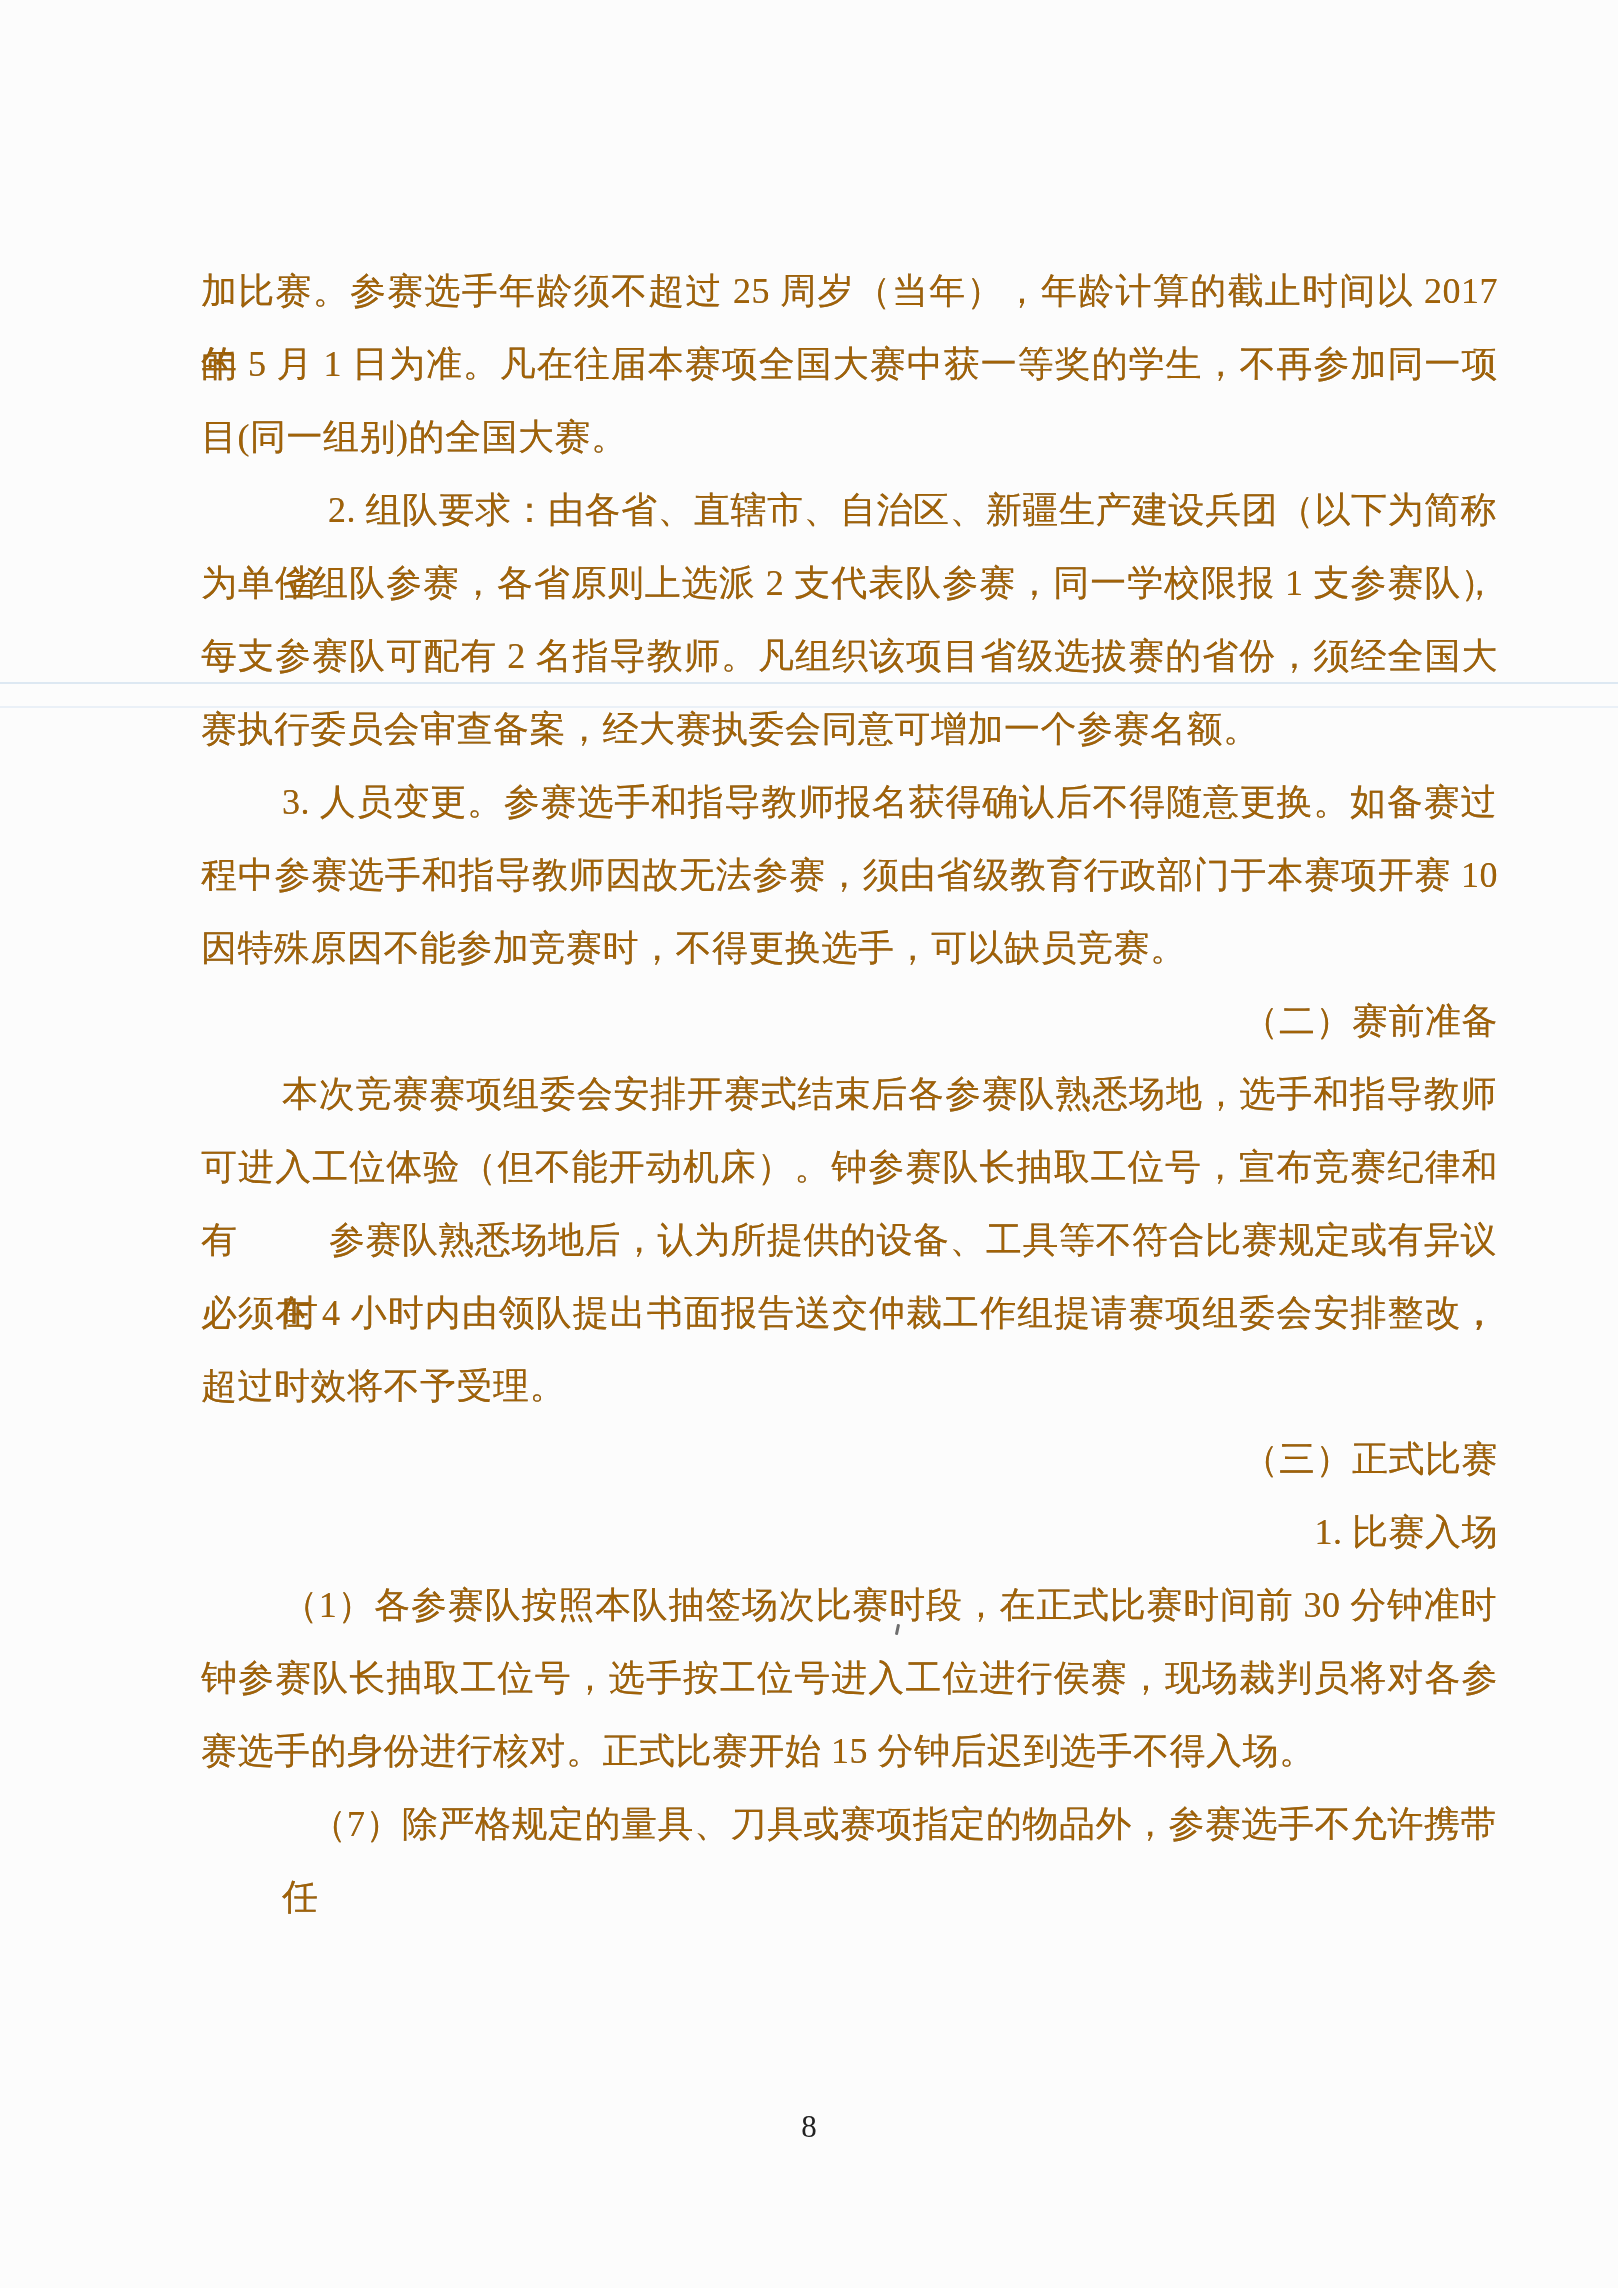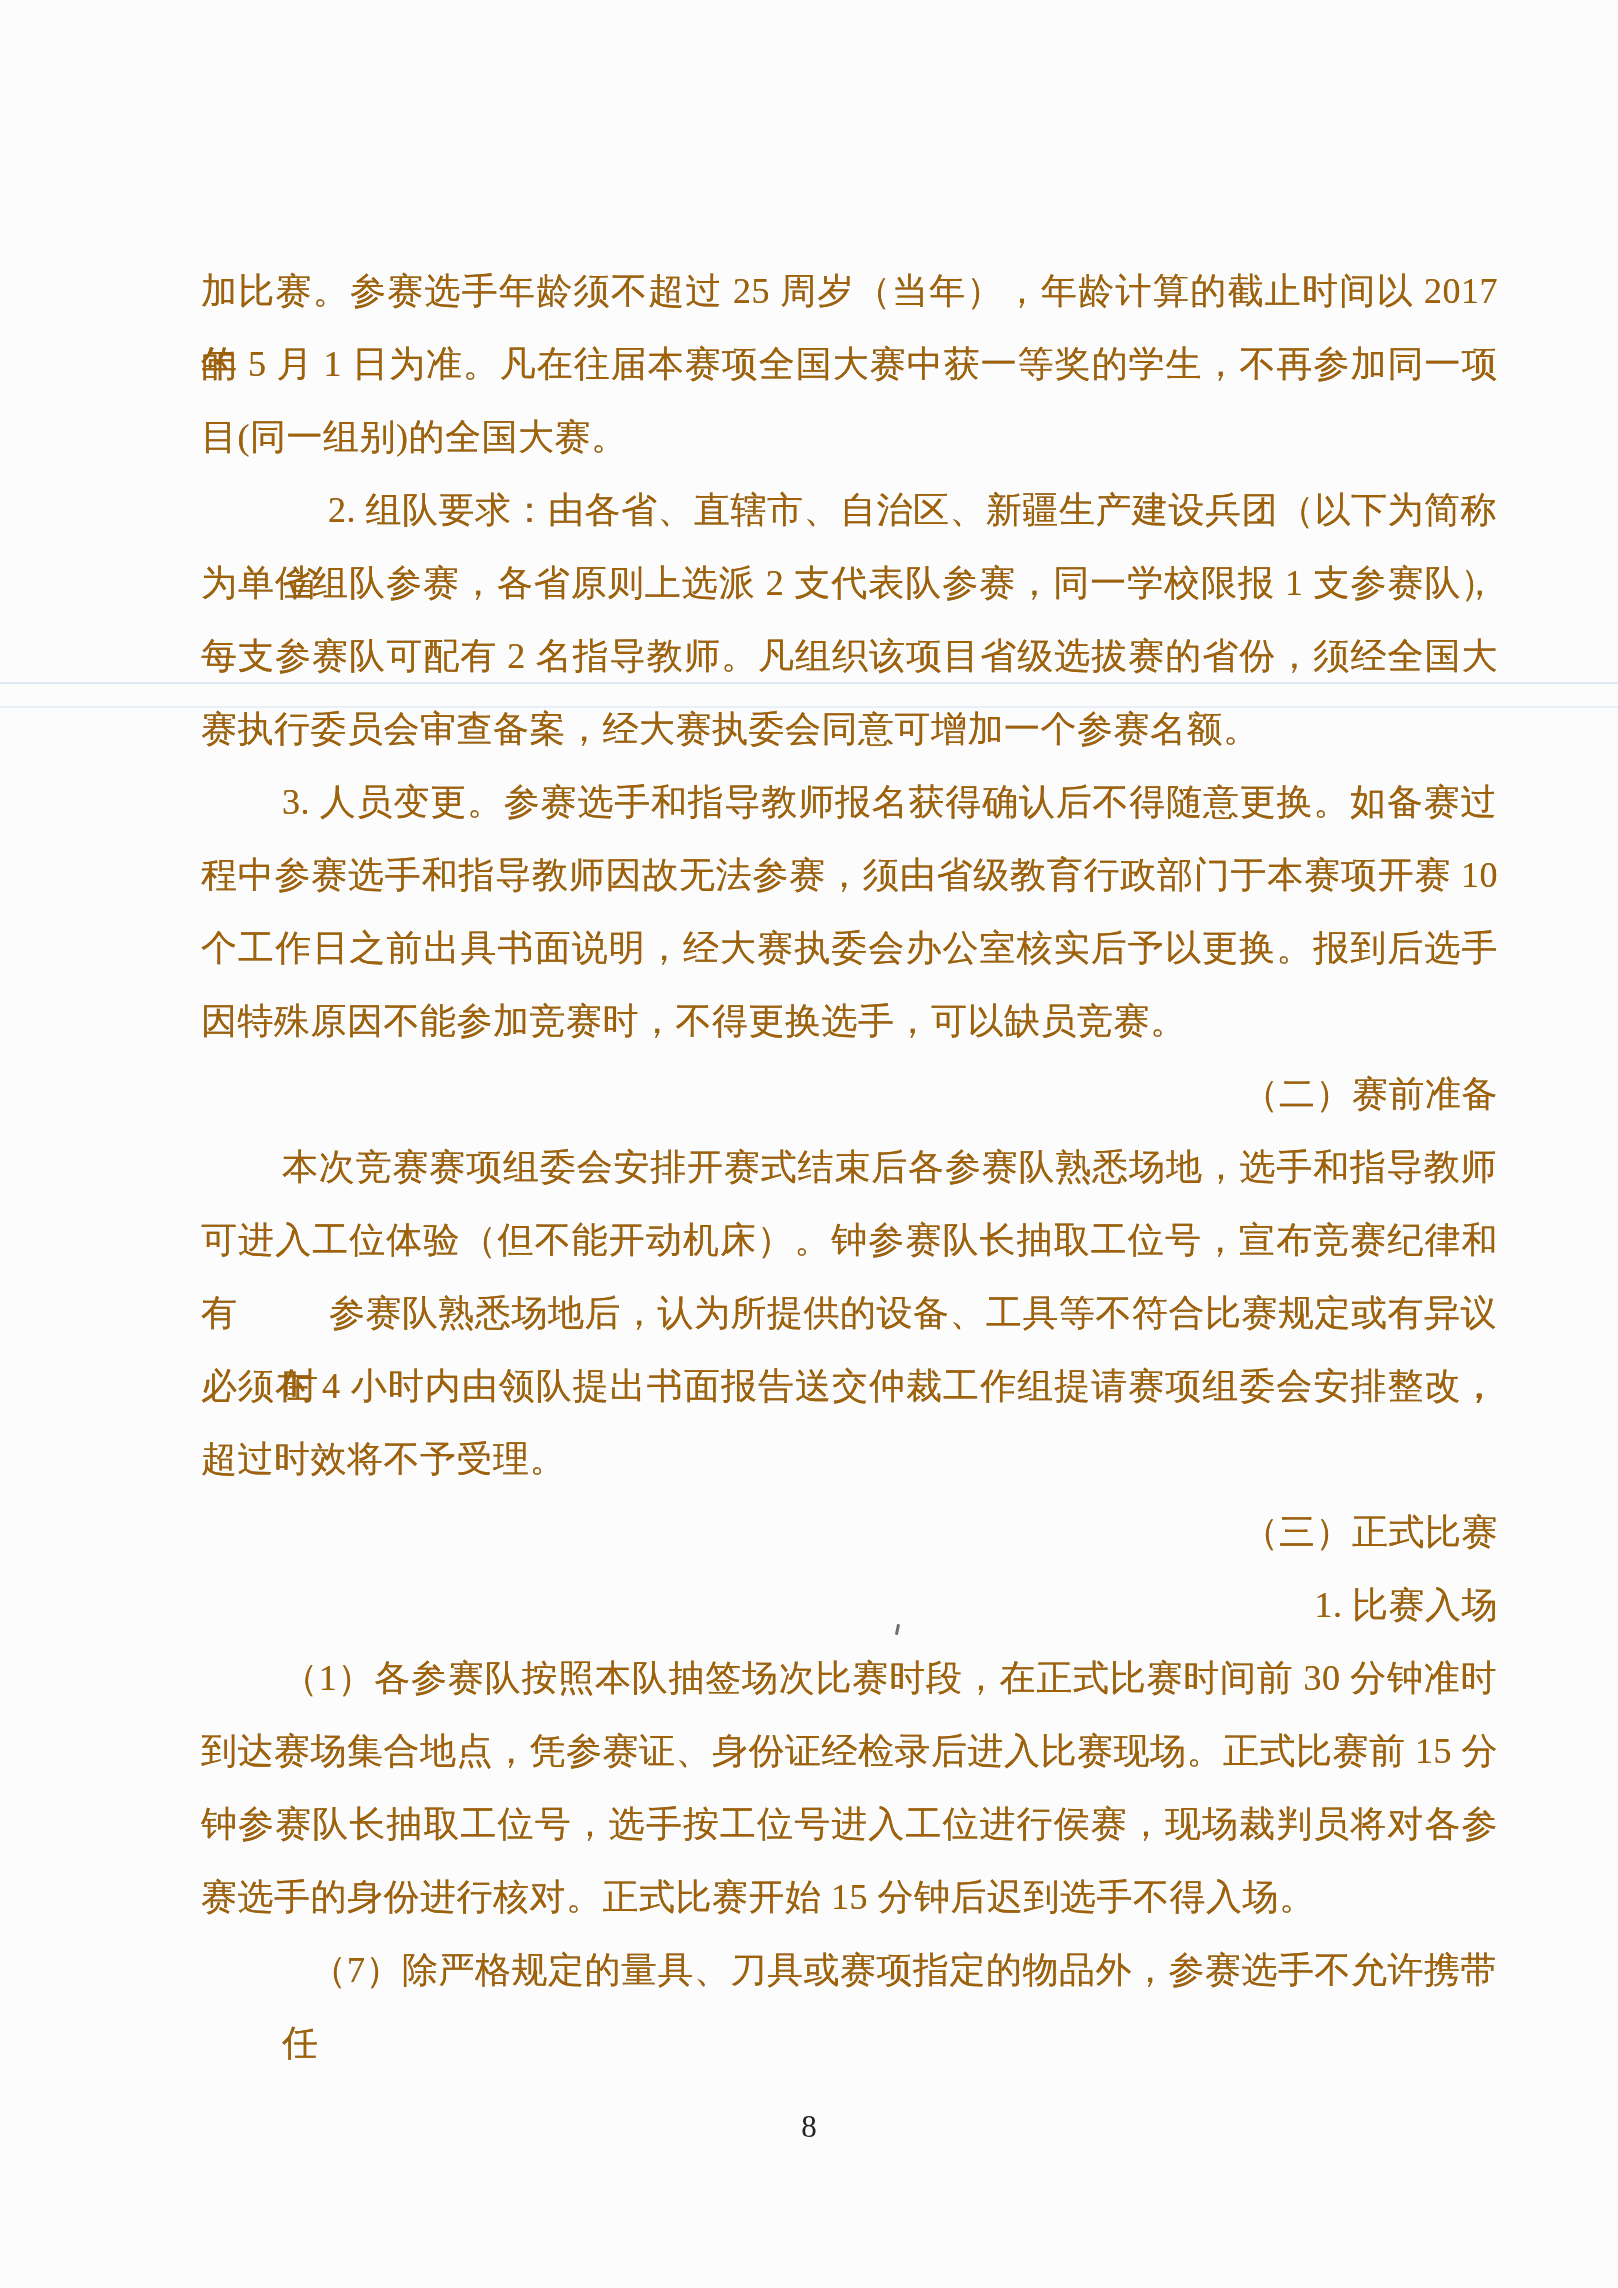--- a/index.html
+++ b/index.html
@@ -88,32 +88,30 @@
   <div class="text-body" id="text-body">
       <div class="line justify">加比赛。参赛选手年龄须不超过 25 周岁（当年），年龄计算的截止时间以 2017 年</div>
       <div class="line justify">的 5 月 1 日为准。凡在往届本赛项全国大赛中获一等奖的学生，不再参加同一项</div>
       <div class="line">目(同一组别)的全国大赛。</div>
       <div class="line indent justify">2. 组队要求：由各省、直辖市、自治区、新疆生产建设兵团（以下为简称省）</div>
       <div class="line justify">为单位组队参赛，各省原则上选派 2 支代表队参赛，同一学校限报 1 支参赛队，</div>
       <div class="line justify">每支参赛队可配有 2 名指导教师。凡组织该项目省级选拔赛的省份，须经全国大</div>
       <div class="line">赛执行委员会审查备案，经大赛执委会同意可增加一个参赛名额。</div>
       <div class="line indent justify">3. 人员变更。参赛选手和指导教师报名获得确认后不得随意更换。如备赛过</div>
       <div class="line justify">程中参赛选手和指导教师因故无法参赛，须由省级教育行政部门于本赛项开赛 10</div>
-      <div class="line justify">个工作日之前出具书面说明，经大赛执委会办公室核实后予以更换。报到后选手</div>
       <div class="line">因特殊原因不能参加竞赛时，不得更换选手，可以缺员竞赛。</div>
       <div class="line indent">（二）赛前准备</div>
       <div class="line indent justify">本次竞赛赛项组委会安排开赛式结束后各参赛队熟悉场地，选手和指导教师</div>
       <div class="line justify">可进入工位体验（但不能开动机床）。钟参赛队长抽取工位号，宣布竞赛纪律和有</div>
       <div class="line indent justify">参赛队熟悉场地后，认为所提供的设备、工具等不符合比赛规定或有异议时，</div>
       <div class="line justify">必须在 4 小时内由领队提出书面报告送交仲裁工作组提请赛项组委会安排整改，</div>
       <div class="line">超过时效将不予受理。</div>
       <div class="line indent">（三）正式比赛</div>
       <div class="line indent">1. 比赛入场</div>
       <div class="line indent justify">（1）各参赛队按照本队抽签场次比赛时段，在正式比赛时间前 30 分钟准时</div>
-      <div class="line justify">到达赛场集合地点，凭参赛证、身份证经检录后进入比赛现场。正式比赛前 15 分</div>
       <div class="line justify">钟参赛队长抽取工位号，选手按工位号进入工位进行侯赛，现场裁判员将对各参</div>
       <div class="line">赛选手的身份进行核对。正式比赛开始 15 分钟后迟到选手不得入场。</div>
       <div class="line indent justify">（7）除严格规定的量具、刀具或赛项指定的物品外，参赛选手不允许携带任</div>
     </div>
 
   <div class="speck"></div>
 
   <div class="page-number">8</div>
 </div>
 

